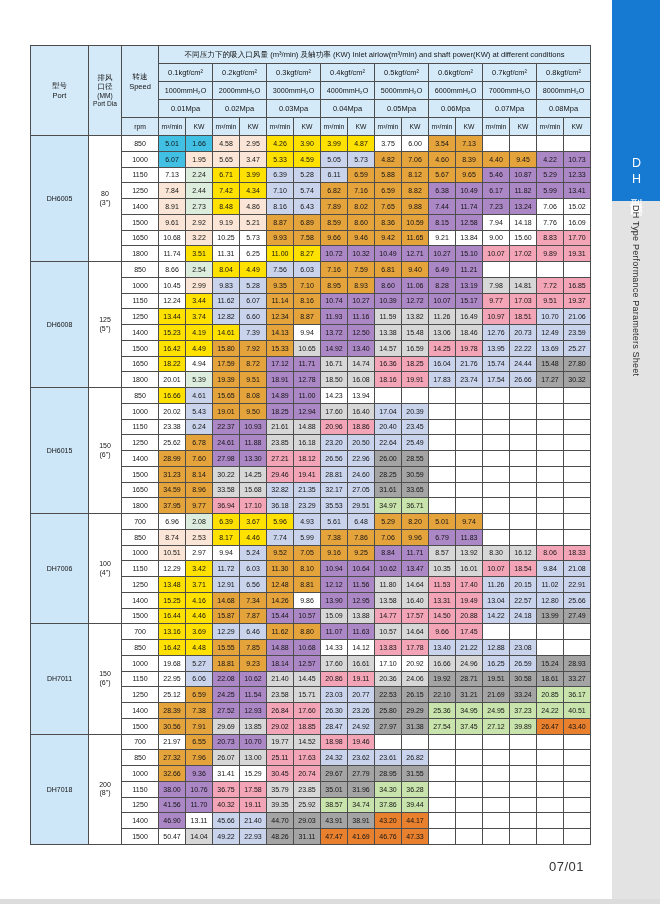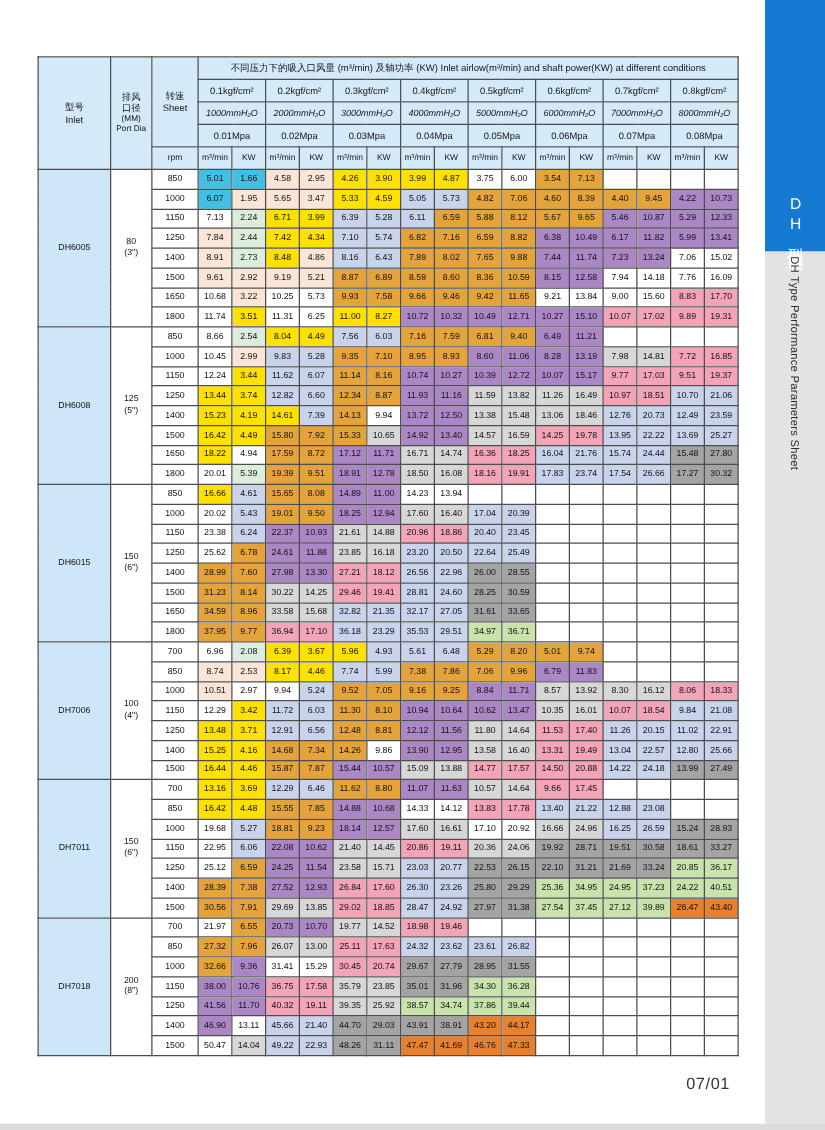--- a/index.html
+++ b/index.html
@@ -12,21 +12,21 @@
     position:absolute; left:30px; top:45px; width:560px;
     border-collapse:collapse; table-layout:fixed;
   }
   .perf th, .perf td {
     border:1px solid #4d4d4d; padding:0; text-align:center; vertical-align:middle;
     font-weight:normal; color:#141414; overflow:hidden; white-space:nowrap;
   }
   .perf thead tr { height:18px; }
   .perf thead th { background:#D5EAF8; font-size:7.5px; }
   .perf thead th.title-cell { font-size:7.6px; letter-spacing:0; }
-  .perf thead th.mm-cell { font-size:7.2px;font-style:italic; }
+  .perf thead th.mm-cell { font-size:7.2px; }
   .perf thead th.unit-cell { font-size:6.8px; }
   .perf tbody tr { height:15.75px; }
   .perf tbody td { font-size:7px; background:#fff; }
   .model-cell { background:#CDE7F8 !important; font-size:8.5px; }
   .port-cell div { line-height:1.2; font-size:7px; }
   .speed-cell { font-size:7.3px; }
   .head-model div, .head-port div, .head-speed div { line-height:1.25; }
   .head-port div.small { font-size:6.6px; }
   .pagenum {
     position:absolute; right:76px; bottom:30px; font-size:13px; color:#333;
@@ -60,31 +60,31 @@
   <colgroup>
     <col style="width:58px">
       <col style="width:33px">
       <col style="width:37px">
     <col span="16" style="width:27px">
   </colgroup>
   <thead>
     <tr>
       <th rowspan="5" class="head-model">
         <div>型号</div>
-        <div>Inlet</div>
+        <div>Port</div>
       </th>
       <th rowspan="5" class="head-port">
         <div>排风</div>
         <div>口径</div>
         <div class="small">(MM)</div>
         <div class="small">Port Dia</div>
       </th>
       <th rowspan="4" class="head-speed">
         <div>转速</div>
-        <div>Sheet</div>
+        <div>Speed</div>
       </th>
       <th colspan="16" class="title-cell">不同压力下的吸入口风量 (m³/min) 及轴功率 (KW) Inlet airlow(m³/min) and shaft power(KW) at different conditions</th>
     </tr>
     <tr id="kgf-row">
         <th colspan="2">0.1kgf/cm²</th>
         <th colspan="2">0.2kgf/cm²</th>
         <th colspan="2">0.3kgf/cm²</th>
         <th colspan="2">0.4kgf/cm²</th>
         <th colspan="2">0.5kgf/cm²</th>
         <th colspan="2">0.6kgf/cm²</th>

